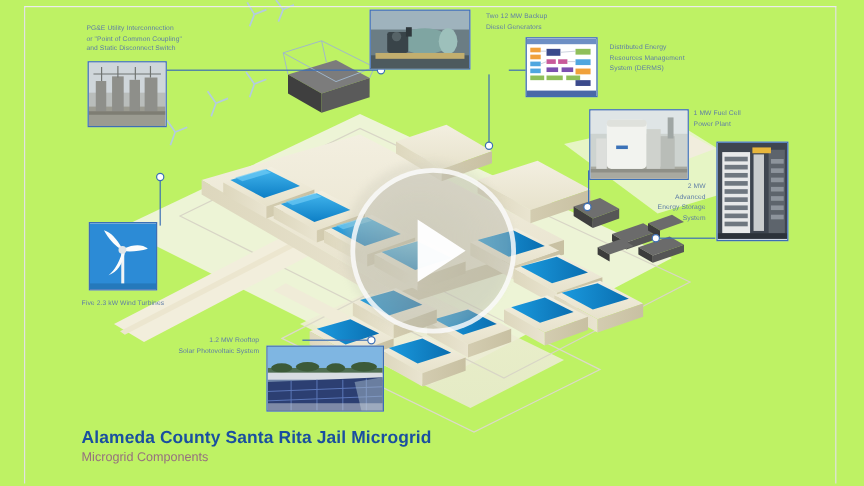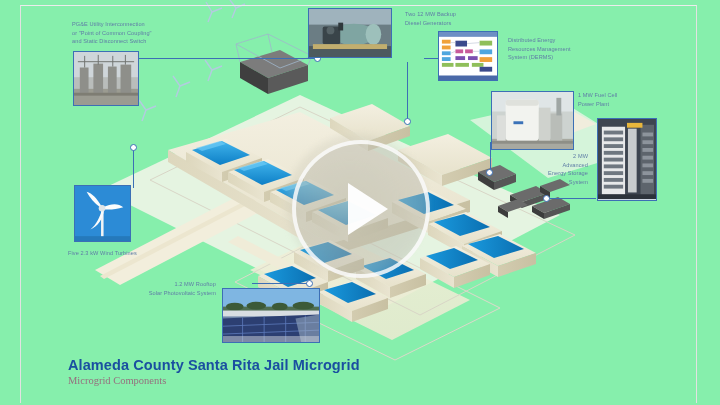--- a/index.html
+++ b/index.html
@@ -2,21 +2,21 @@
 <html><head>
 <meta charset="utf-8">
 <style>
   html,body{margin:0;padding:0;}
   body{
     width:720px;height:405px;overflow:hidden;
     background:#ffffff;
     font-family:"Liberation Sans", sans-serif;
     position:relative;
   }
-  #stage{position:absolute;left:0;top:0;width:720px;height:405px;background:#86efac;overflow:hidden;}
+  #stage{position:absolute;left:0;top:0;width:720px;height:405px;background:#bef264;overflow:hidden;}
 
   
   #frame{position:absolute;left:20px;top:5px;width:677px;height:398px;
          border-left:1px solid #e2e2e2;border-top:1px solid #ececec;border-right:1px solid #e2e2e2;
          box-sizing:border-box;pointer-events:none;}
 
   
   .note{position:absolute;color:#5f7da6;font-size:5.6px;line-height:1.55;
         letter-spacing:.08px;white-space:pre-line;}
   .note.r{text-align:right;}
@@ -28,21 +28,21 @@
   
   .ln{position:absolute;background:#3c6fb5;}
   .ln.h{height:1px;}
   .ln.v{width:1px;}
   .node{position:absolute;width:7px;height:7px;border-radius:50%;
         border:1.3px solid #3c6fb5;background:#fff;box-sizing:border-box;}
 
   
   #titleblk{position:absolute;left:68px;top:358px;}
   #title{color:#1a4fa0;font-size:14.5px;font-weight:bold;letter-spacing:.1px;line-height:1;}
-  #subtitle{color:#96707f;font-size:10.5px;margin-top:3px;line-height:1;font-family:Liberation Serif, serif;}
+  #subtitle{color:#96707f;font-size:10.5px;margin-top:3px;line-height:1;}
 
   
   #play{position:absolute;left:292px;top:140px;width:130px;height:130px;border-radius:50%;
         border:4px solid rgba(255,255,255,.80);
         background:rgba(180,180,170,.30);
         display:flex;align-items:center;justify-content:center;cursor:pointer;}
   #play .tri{width:0;height:0;border-left:40px solid rgba(255,255,255,.96);
              border-top:26px solid transparent;border-bottom:26px solid transparent;
              margin-left:13px;}
   

